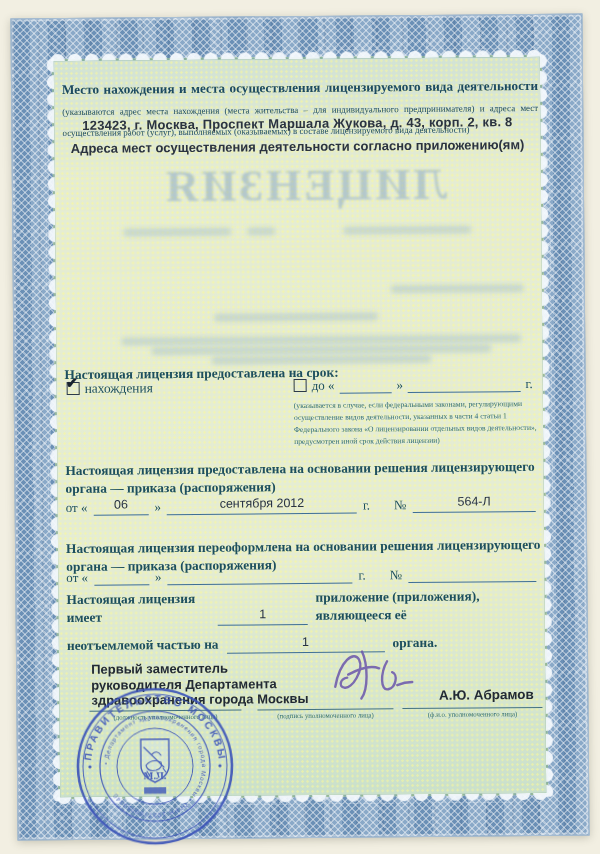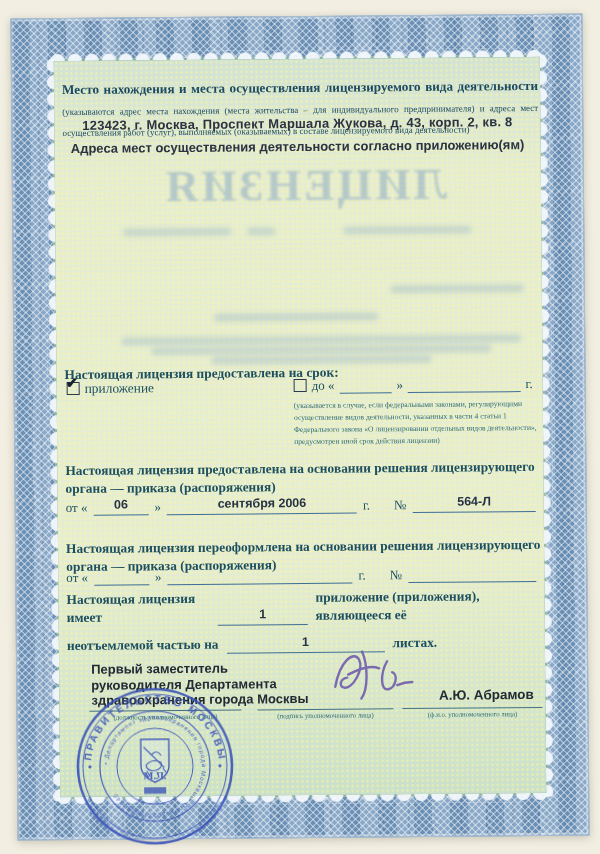--- a/index.html
+++ b/index.html
@@ -63,21 +63,21 @@
   }
   .smudge{position:absolute;height:8px;border-radius:4px;background:rgba(148,180,202,.38);filter:blur(2.6px);}
 
   
   .h-serif{font-size:13.4px;font-weight:600;color:#1d4f5e;line-height:1.35;}
   .sect{position:absolute;left:8px;width:484px;}
   .fillrow{position:absolute;left:8px;right:8px;display:flex;align-items:flex-end;gap:6px;
     font-size:13px;color:#1d4f5e;height:28px;}
   .blank{display:inline-flex;justify-content:center;align-items:flex-end;
     border-bottom:1px solid #3f6f94;height:26px;}
-  .blank .val{font-family:"Liberation Sans",sans-serif;font-weight:bold;font-size:12.5px;
+  .blank .val{font-family:"Liberation Sans",sans-serif;font-weight:normal;font-size:12.5px;
     color:#273243;transform:translateY(-3px);white-space:nowrap;}
   .cb{display:inline-block;width:11px;height:11px;border:1.5px solid #2c3a4a;position:relative;
     flex:none;margin-bottom:2px;}
   .cb .check{position:absolute;left:-2px;top:-9px;font-family:"Liberation Sans",sans-serif;
     font-weight:900;font-size:15px;color:#18222e;}
   .term-left{position:absolute;left:10px;top:320px;display:flex;gap:5px;align-items:flex-end;
     font-size:13.4px;color:#1d4f5e;}
   .term-right{position:absolute;left:237px;right:10px;top:316px;display:flex;gap:5px;
     align-items:flex-end;font-size:13px;color:#1d4f5e;}
   .term-right .blank{height:18px;}
@@ -128,41 +128,41 @@
       <div class="smudge" style="top:254px;left:158px;width:164px;"></div>
       <div class="smudge" style="top:277px;left:65px;width:400px;"></div>
       <div class="smudge" style="top:287px;left:95px;width:340px;"></div>
       <div class="smudge" style="top:297px;left:155px;width:220px;"></div>
 
       <div class="sect h-serif" style="top:305px;">Настоящая лицензия предоставлена на срок:</div>
       <div class="term-left">
         <span class="cb">
             <span class="check">✔</span>
           </span>
-        <span>приложение</span>
+        <span>нахождения</span>
       </div>
       <div class="term-right">
         <span class="cb"></span>
         <span>до «</span>
         <span class="blank" style="width:52px;"></span>
         <span>»</span>
         <span class="blank" style="flex:1;"></span>
         <span>г.</span>
       </div>
       <div class="term-note">(указывается в случае, если федеральными законами, регулирующими осуществление видов деятельности, указанных в части 4 статьи 1 Федерального закона «О лицензировании отдельных видов деятельности», предусмотрен иной срок действия лицензии)</div>
 
       <div class="sect h-serif" style="top:401px;">Настоящая лицензия предоставлена на основании решения лицензирующего органа — приказа (распоряжения)</div>
       <div class="fillrow" style="top:427px;">
         <span>от «</span>
         <span class="blank" style="width:55px;">
             <span class="val">06</span>
           </span>
         <span>»</span>
         <span class="blank" style="width:190px;">
-            <span class="val">сентября 2006</span>
+            <span class="val">сентября 2012</span>
           </span>
         <span>г.</span>
         <span style="margin-left:18px;">№</span>
         <span class="blank" style="flex:1;">
             <span class="val">564-Л</span>
           </span>
       </div>
 
       <div class="sect h-serif" style="top:479px;">Настоящая лицензия переоформлена на основании решения лицензирующего органа — приказа (распоряжения)</div>
       <div class="fillrow" style="top:497px;">
@@ -186,21 +186,21 @@
         <span class="blank" style="width:105px;">
             <span class="val">1</span>
           </span>
         <span class="h-serif">приложение (приложения), являющееся её</span>
       </div>
       <div class="fillrow" style="top:566px;gap:8px;">
         <span class="h-serif">неотъемлемой частью на</span>
         <span class="blank" style="width:158px;">
             <span class="val">1</span>
           </span>
-        <span class="h-serif">листах.</span>
+        <span class="h-serif">органа.</span>
       </div>
 
       <div class="sig-pos">
         <div>Первый заместитель</div>
         <div>руководителя Департамента</div>
         <div>здравоохранения города Москвы</div>
       </div>
 
       <svg class="sig-svg" width="95" height="62" viewBox="0 0 95 62">
         <g fill="none" stroke="#6a55ab" stroke-width="2.4" stroke-linecap="round" opacity="0.85">

